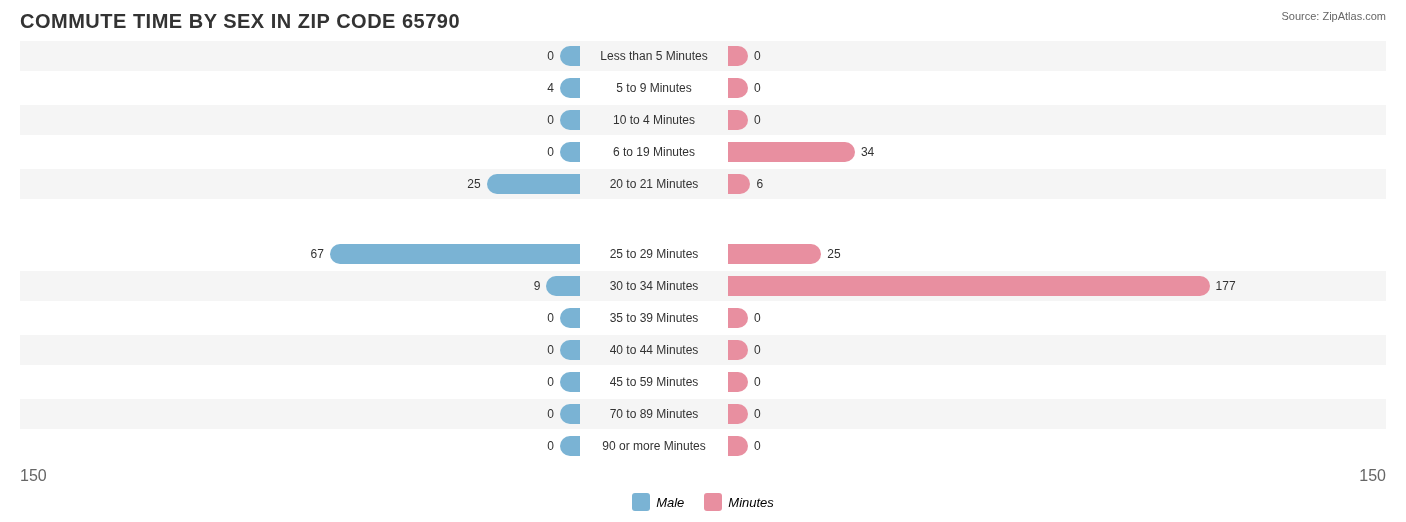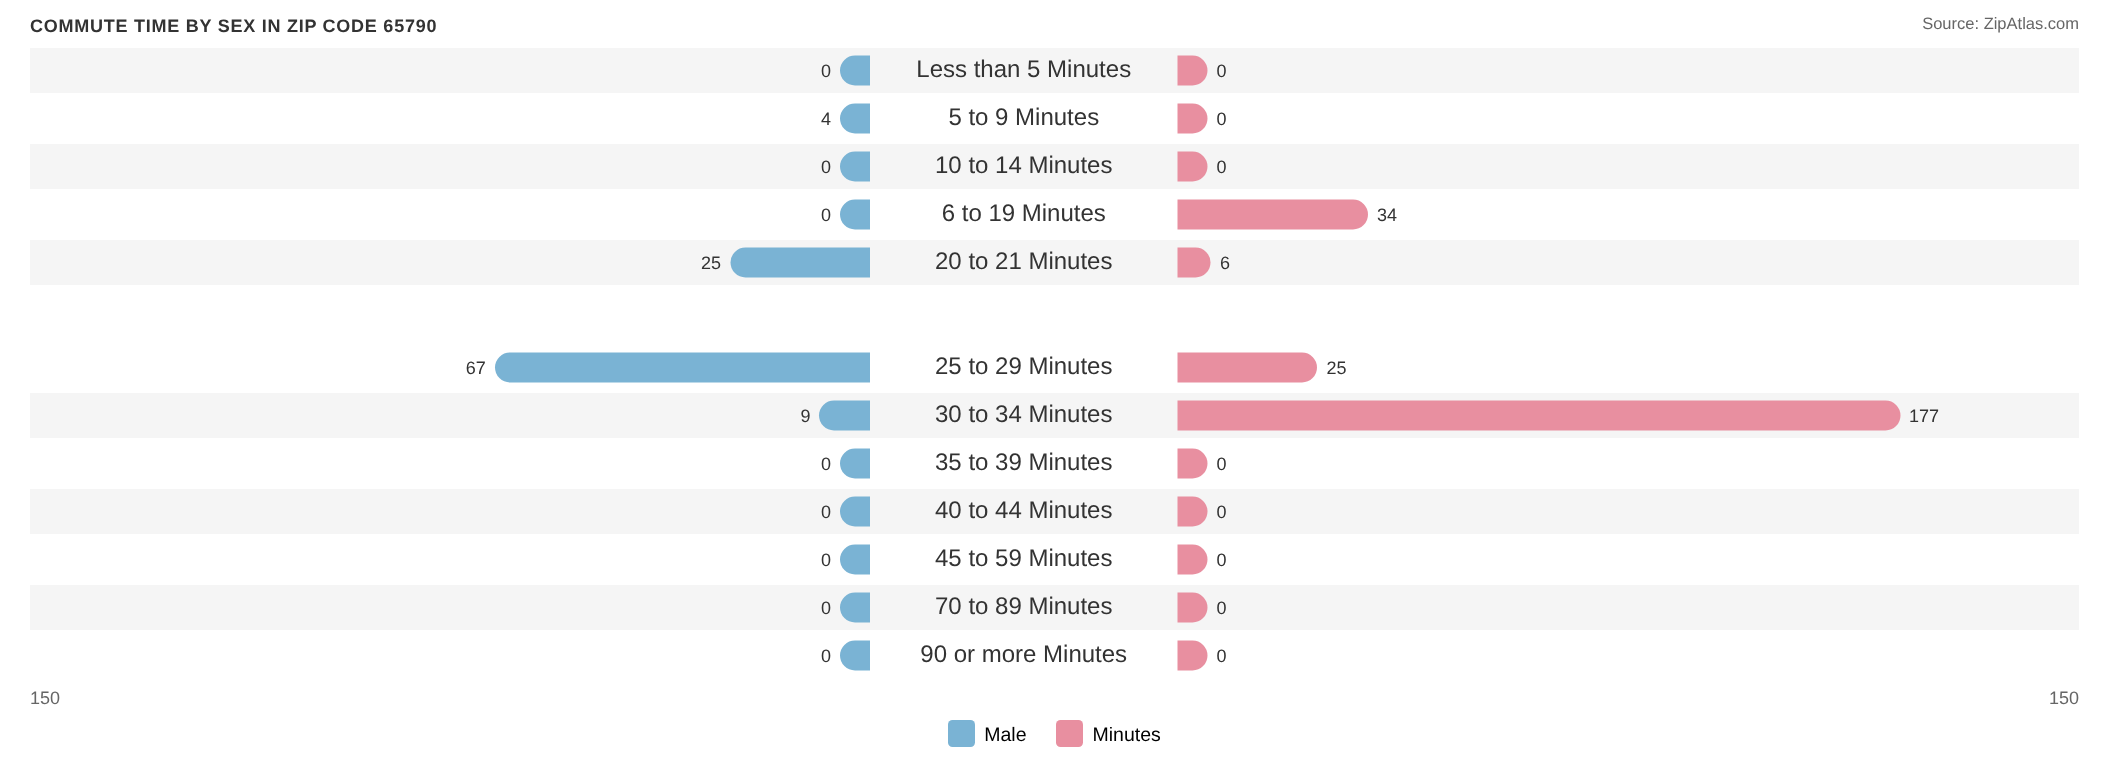--- a/index.html
+++ b/index.html
@@ -10,21 +10,21 @@
       height: 522px;
       overflow: hidden;
     }
     .chart-container {
       width: 1406px;
       height: 522px;
       padding: 10px 20px 40px 20px;
       position: relative;
     }
     .chart-title {
-      font-size: 12px;
+      font-size: 20px;
       font-weight: bold;
       text-transform: uppercase;
       color: #333;
       margin-bottom: 8px;
       letter-spacing: 0.5px;
     }
     .source-label {
       position: absolute;
       top: 10px;
       right: 20px;
@@ -69,23 +69,23 @@
     }
     .right-section {
       width: 560px;
       display: flex;
       align-items: center;
       justify-content: flex-start;
       height: 100%;
       position: relative;
     }
     .center-label {
-      width: 205px;
+      width: 148px;
       text-align: center;
-      font-size: 16px;
+      font-size: 12px;
       color: #333;
       z-index: 2;
       flex-shrink: 0;
     }
     .male-bar-container {
       display: flex;
       align-items: center;
       justify-content: flex-end;
       width: 100%;
       height: 20px;
@@ -121,30 +121,31 @@
     .female-bar {
       height: 20px;
       background: #e88fa0;
       border-radius: 0 10px 10px 0;
     }
     .axis-bottom {
       display: flex;
       justify-content: space-between;
       margin-top: 6px;
       padding: 0 0;
-      font-size: 12px;
+      font-size: 16px;
       color: #666;
     }
     .legend {
       display: flex;
       justify-content: center;
       align-items: center;
       gap: 20px;
       margin-top: 8px;
       font-size: 13px;
+      font-style: italic;
     }
     .legend-item {
       display: flex;
       align-items: center;
       gap: 6px;
     }
     .legend-box {
       width: 18px;
       height: 18px;
       border-radius: 3px;
@@ -195,21 +196,21 @@
     </div>
   </div>
       <div class="row" style="background: rgb(245, 245, 245);">
     <div class="bar-row">
       <div class="left-section">
         <div class="male-bar-container">
           <span class="male-value">0</span>
           <div class="male-bar" style="width:0px; background:#7ab3d4; border-radius: 10px 0 0 10px; min-width:20px;"></div>
         </div>
       </div>
-      <div class="center-label">10 to 14 Minutes</div>
+      <div class="center-label">10 to 4 Minutes</div>
       <div class="right-section">
         <div class="female-bar-container">
           <div class="female-bar" style="width:0px; background:#e88fa0; border-radius: 0 10px 10px 0; min-width:20px;"></div>
           <span class="female-value">0</span>
         </div>
       </div>
     </div>
   </div>
       <div class="row" style="background: rgb(255, 255, 255);">
     <div class="bar-row">

